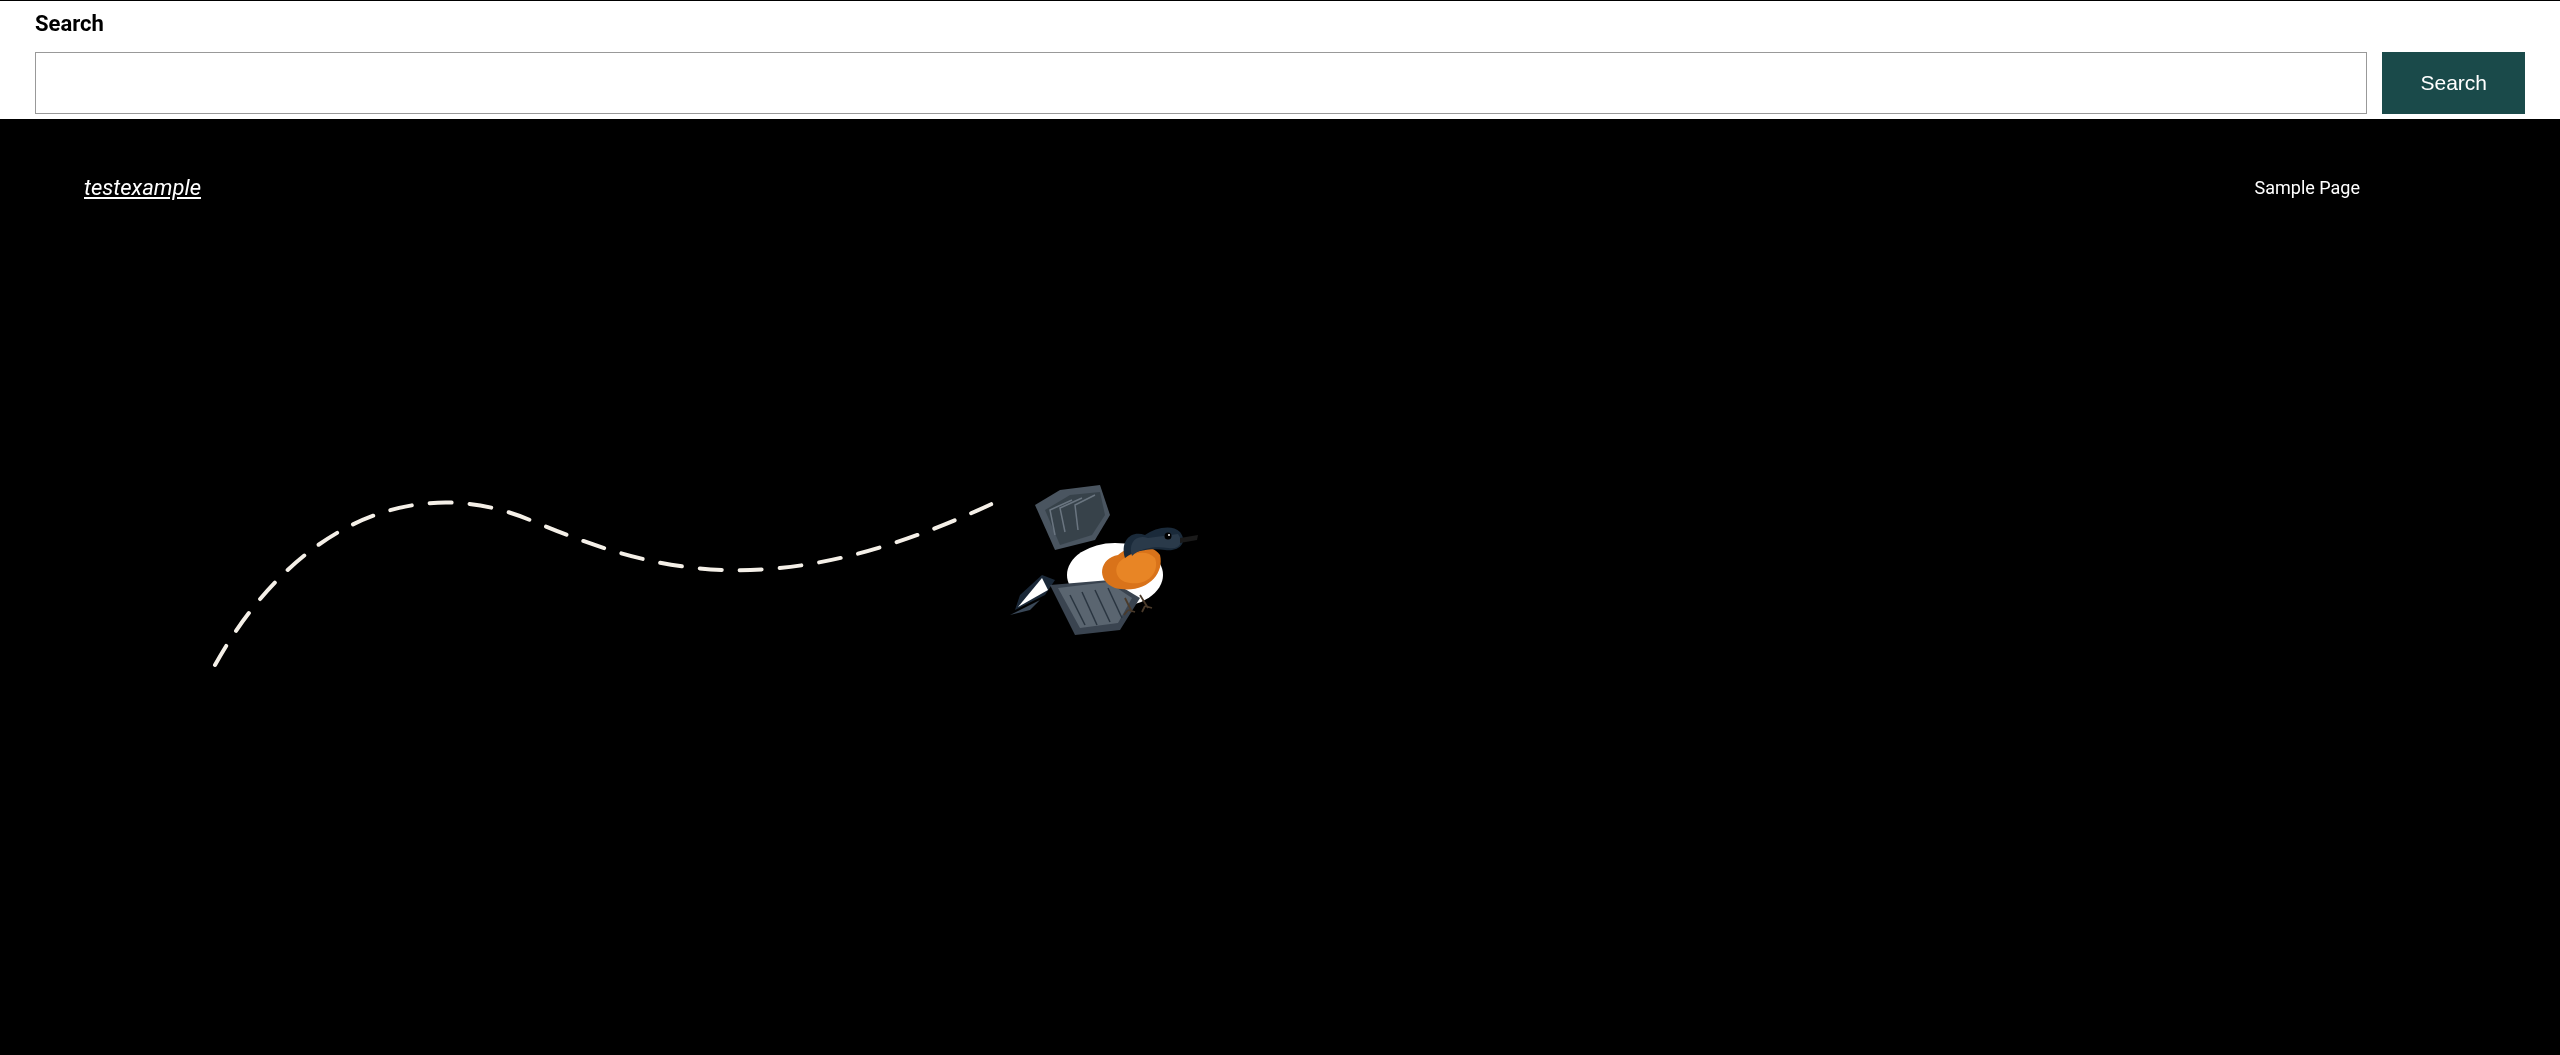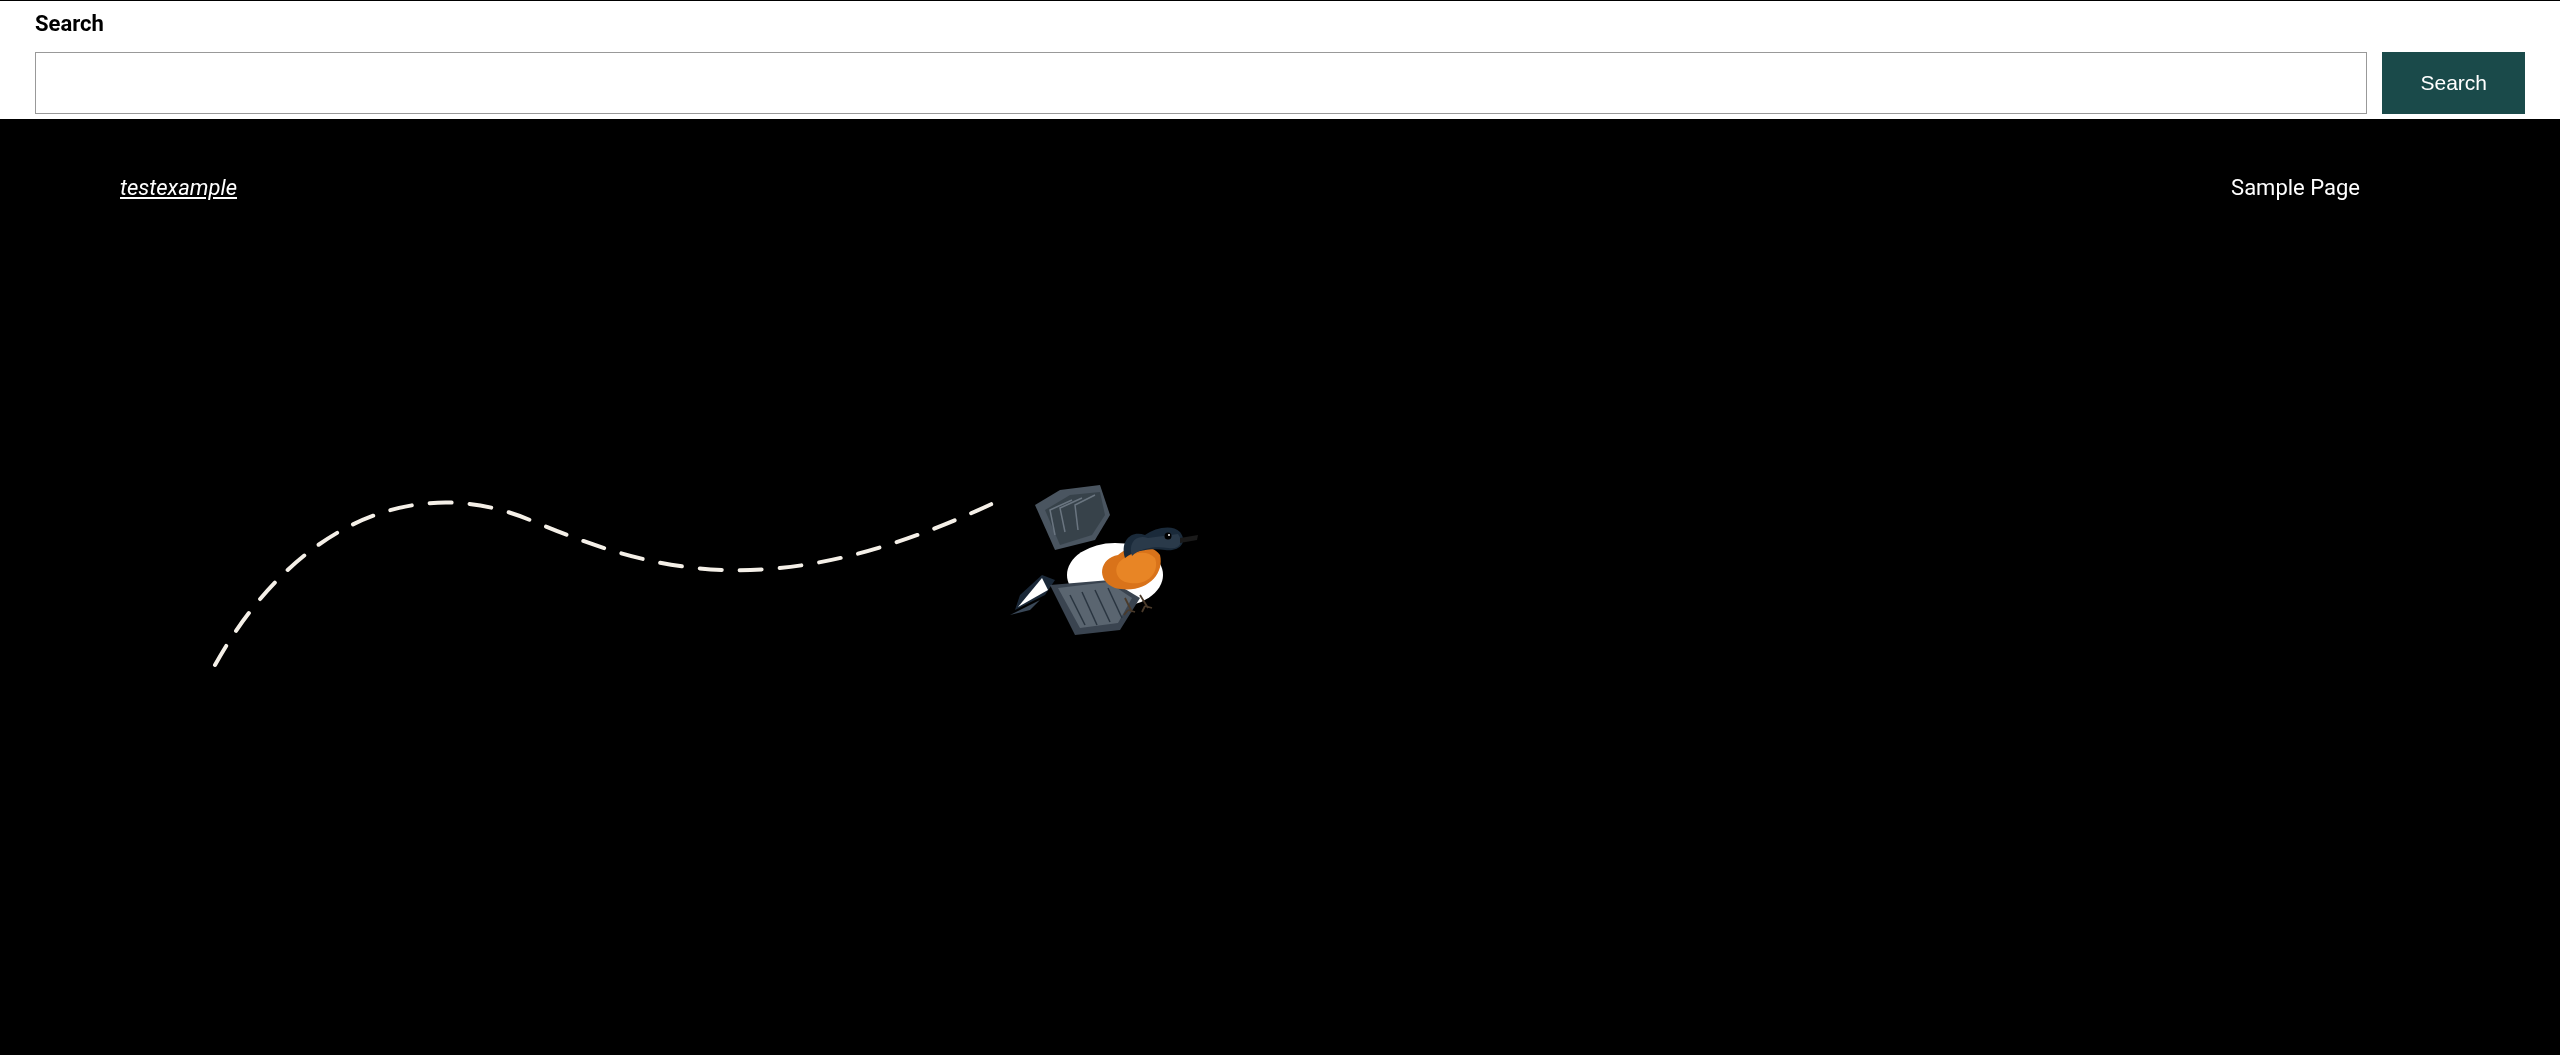--- a/index.html
+++ b/index.html
@@ -62,34 +62,34 @@
     .main-content {
       background: #000;
       position: relative;
       min-height: 540px;
     }
 
     .nav-header {
       display: flex;
       justify-content: space-between;
       align-items: center;
-      padding: 55px 200px 0 120px;
+      padding: 55px 200px 0 84px;
     }
 
     .site-title {
       color: #fff;
       font-style: italic;
       font-size: 22px;
       text-decoration: underline;
       cursor: pointer;
     }
 
     .nav-link {
       color: #fff;
-      font-size: 22px;
+      font-size: 18px;
       text-decoration: none;
       cursor: pointer;
       text-align: right;
     }
 
     .hero-illustration {
       position: absolute;
       top: 230px;
       left: 0;
       width: 100%;

